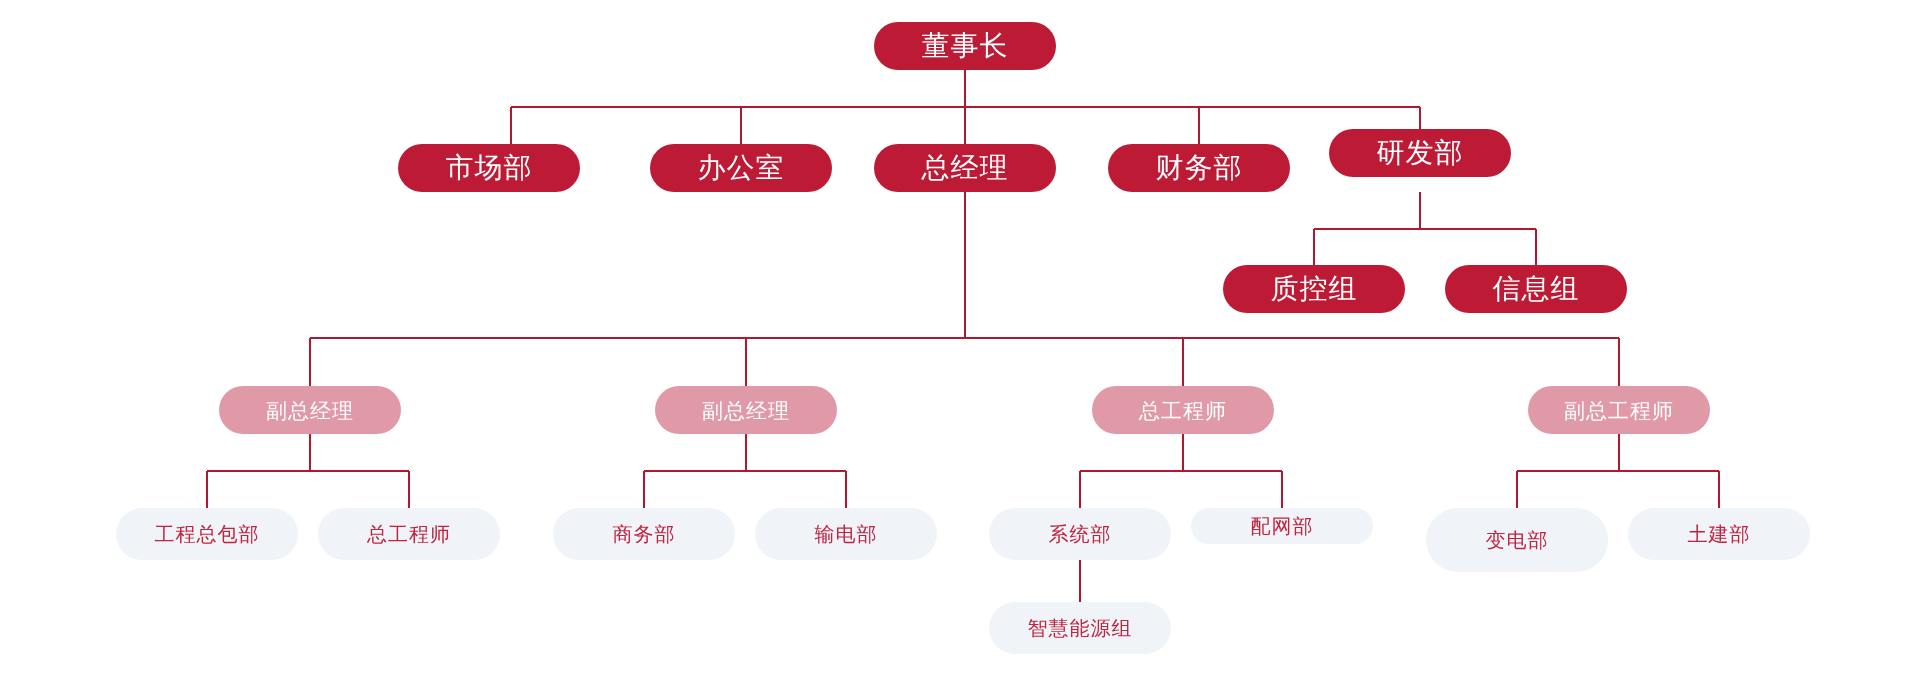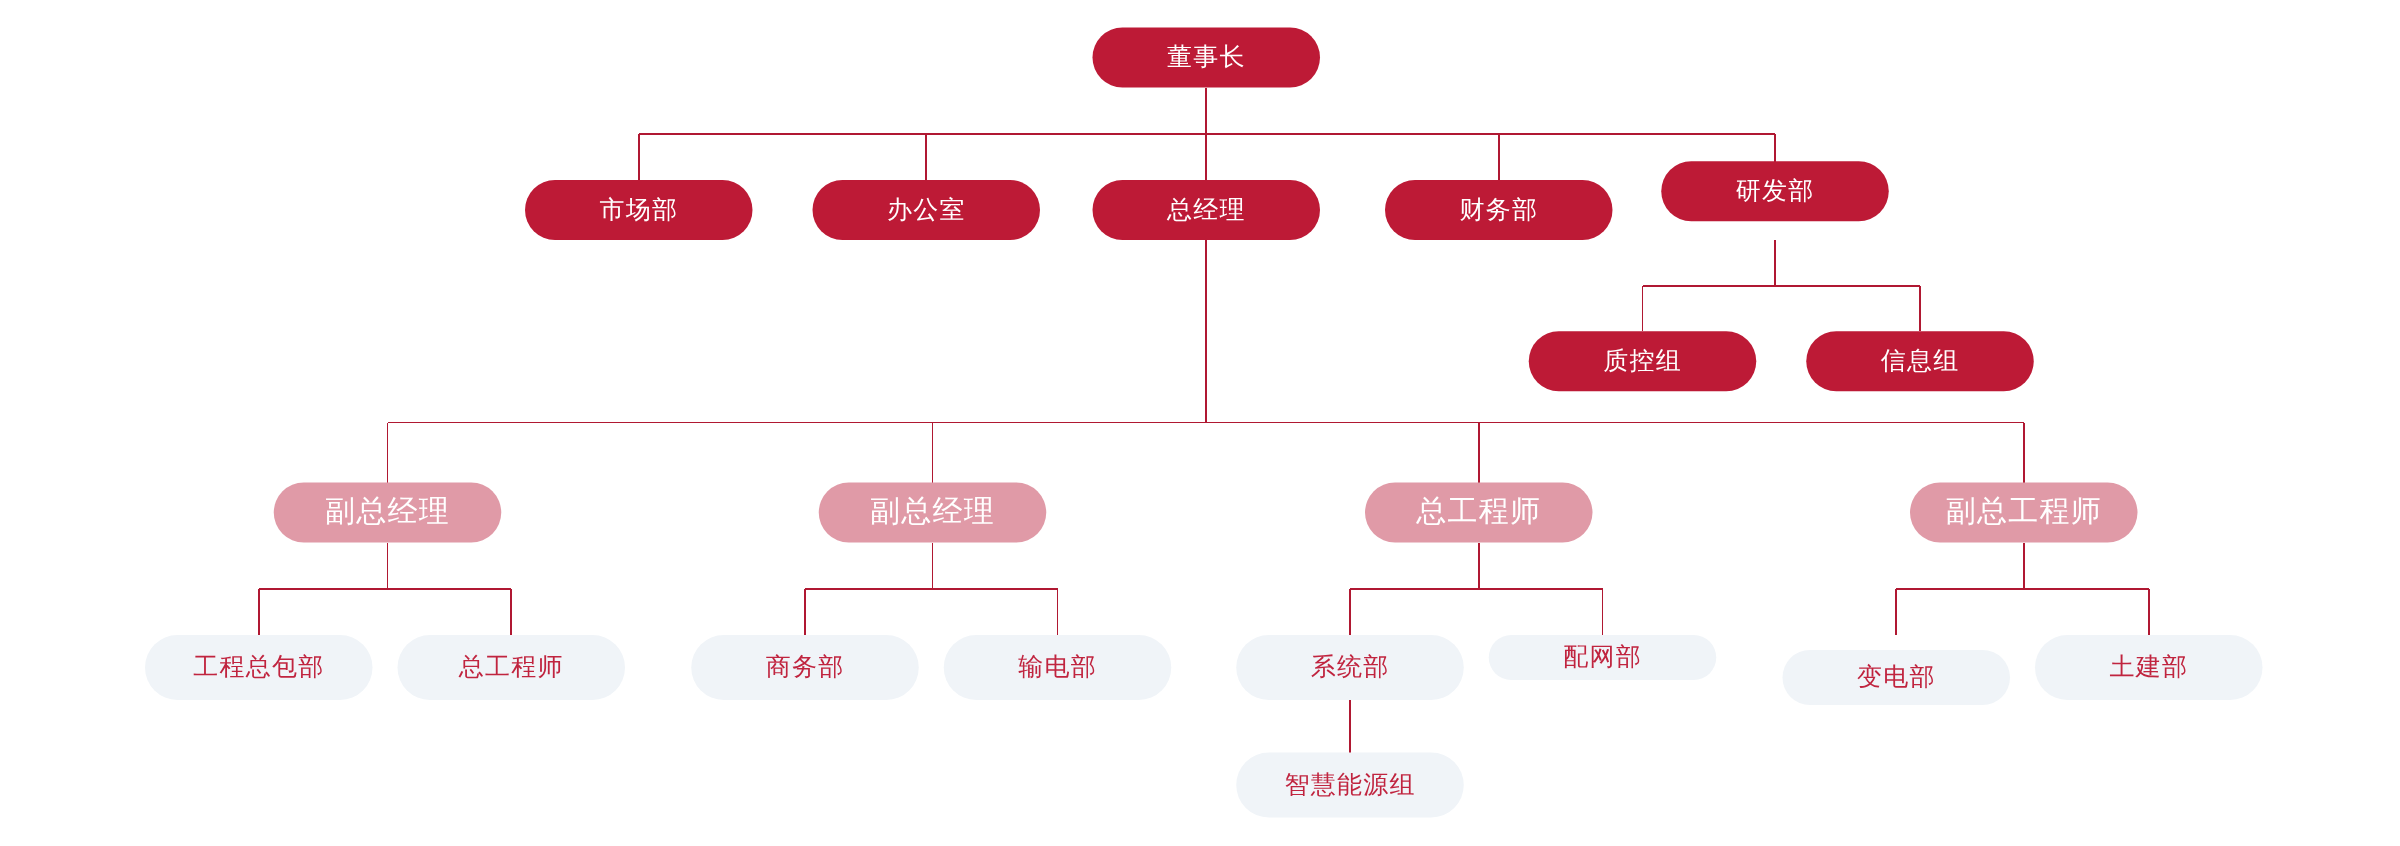--- a/index.html
+++ b/index.html
@@ -32,26 +32,26 @@
     user-select:none;
   }
   .node .node-label{
     display:block;
     line-height:1;
   }
   
   .lvl-root, .lvl-dept{
     background:#bd1a36;
     color:#ffffff;
-    font-size:20px;
+    font-size:28px;
   }
   .lvl-group{
     background:#e09aa7;
     color:#ffffff;
-    font-size:24px;
+    font-size:21px;
   }
   .lvl-leaf{
     background:#f0f4f8;
     color:#c0243f;
     font-size:20px;
   }
 </style>
 </head>
 <body>
 
@@ -89,21 +89,21 @@
       <path d="M1619 434 V 471" stroke="#b01832" stroke-width="1.4" fill="none" shape-rendering="crispEdges"></path>
       <path d="M1517 471 H 1719" stroke="#b01832" stroke-width="1.4" fill="none" shape-rendering="crispEdges"></path>
       <path d="M1517 471 V 508" stroke="#b01832" stroke-width="1.4" fill="none" shape-rendering="crispEdges"></path>
       <path d="M1719 471 V 508" stroke="#b01832" stroke-width="1.4" fill="none" shape-rendering="crispEdges"></path>
       <path d="M1080 560 V 602" stroke="#b01832" stroke-width="1.4" fill="none" shape-rendering="crispEdges"></path>
     </svg>
   <div id="node-layer">
       <div class="node lvl-root" style="left: 874px; top: 22px; width: 182px; height: 48px;">
         <span class="node-label">董事长</span>
       </div>
-      <div class="node lvl-dept" style="left: 420px; top: 144px; width: 182px; height: 48px;">
+      <div class="node lvl-dept" style="left: 398px; top: 144px; width: 182px; height: 48px;">
         <span class="node-label">市场部</span>
       </div>
       <div class="node lvl-dept" style="left: 650px; top: 144px; width: 182px; height: 48px;">
         <span class="node-label">办公室</span>
       </div>
       <div class="node lvl-dept" style="left: 874px; top: 144px; width: 182px; height: 48px;">
         <span class="node-label">总经理</span>
       </div>
       <div class="node lvl-dept" style="left: 1108px; top: 144px; width: 182px; height: 48px;">
         <span class="node-label">财务部</span>
@@ -140,21 +140,21 @@
       </div>
       <div class="node lvl-leaf" style="left: 755px; top: 508px; width: 182px; height: 52px;">
         <span class="node-label">输电部</span>
       </div>
       <div class="node lvl-leaf" style="left: 989px; top: 508px; width: 182px; height: 52px;">
         <span class="node-label">系统部</span>
       </div>
       <div class="node lvl-leaf" style="left: 1191px; top: 508px; width: 182px; height: 36px;">
         <span class="node-label">配网部</span>
       </div>
-      <div class="node lvl-leaf" style="left: 1426px; top: 508px; width: 182px; height: 44px; margin-top: 12px;">
+      <div class="node lvl-leaf" style="left: 1426px; top: 508px; width: 182px; height: 64px;">
         <span class="node-label">变电部</span>
       </div>
       <div class="node lvl-leaf" style="left: 1628px; top: 508px; width: 182px; height: 52px;">
         <span class="node-label">土建部</span>
       </div>
       <div class="node lvl-leaf" style="left: 989px; top: 602px; width: 182px; height: 52px;">
         <span class="node-label">智慧能源组</span>
       </div>
     </div>
 </div>

